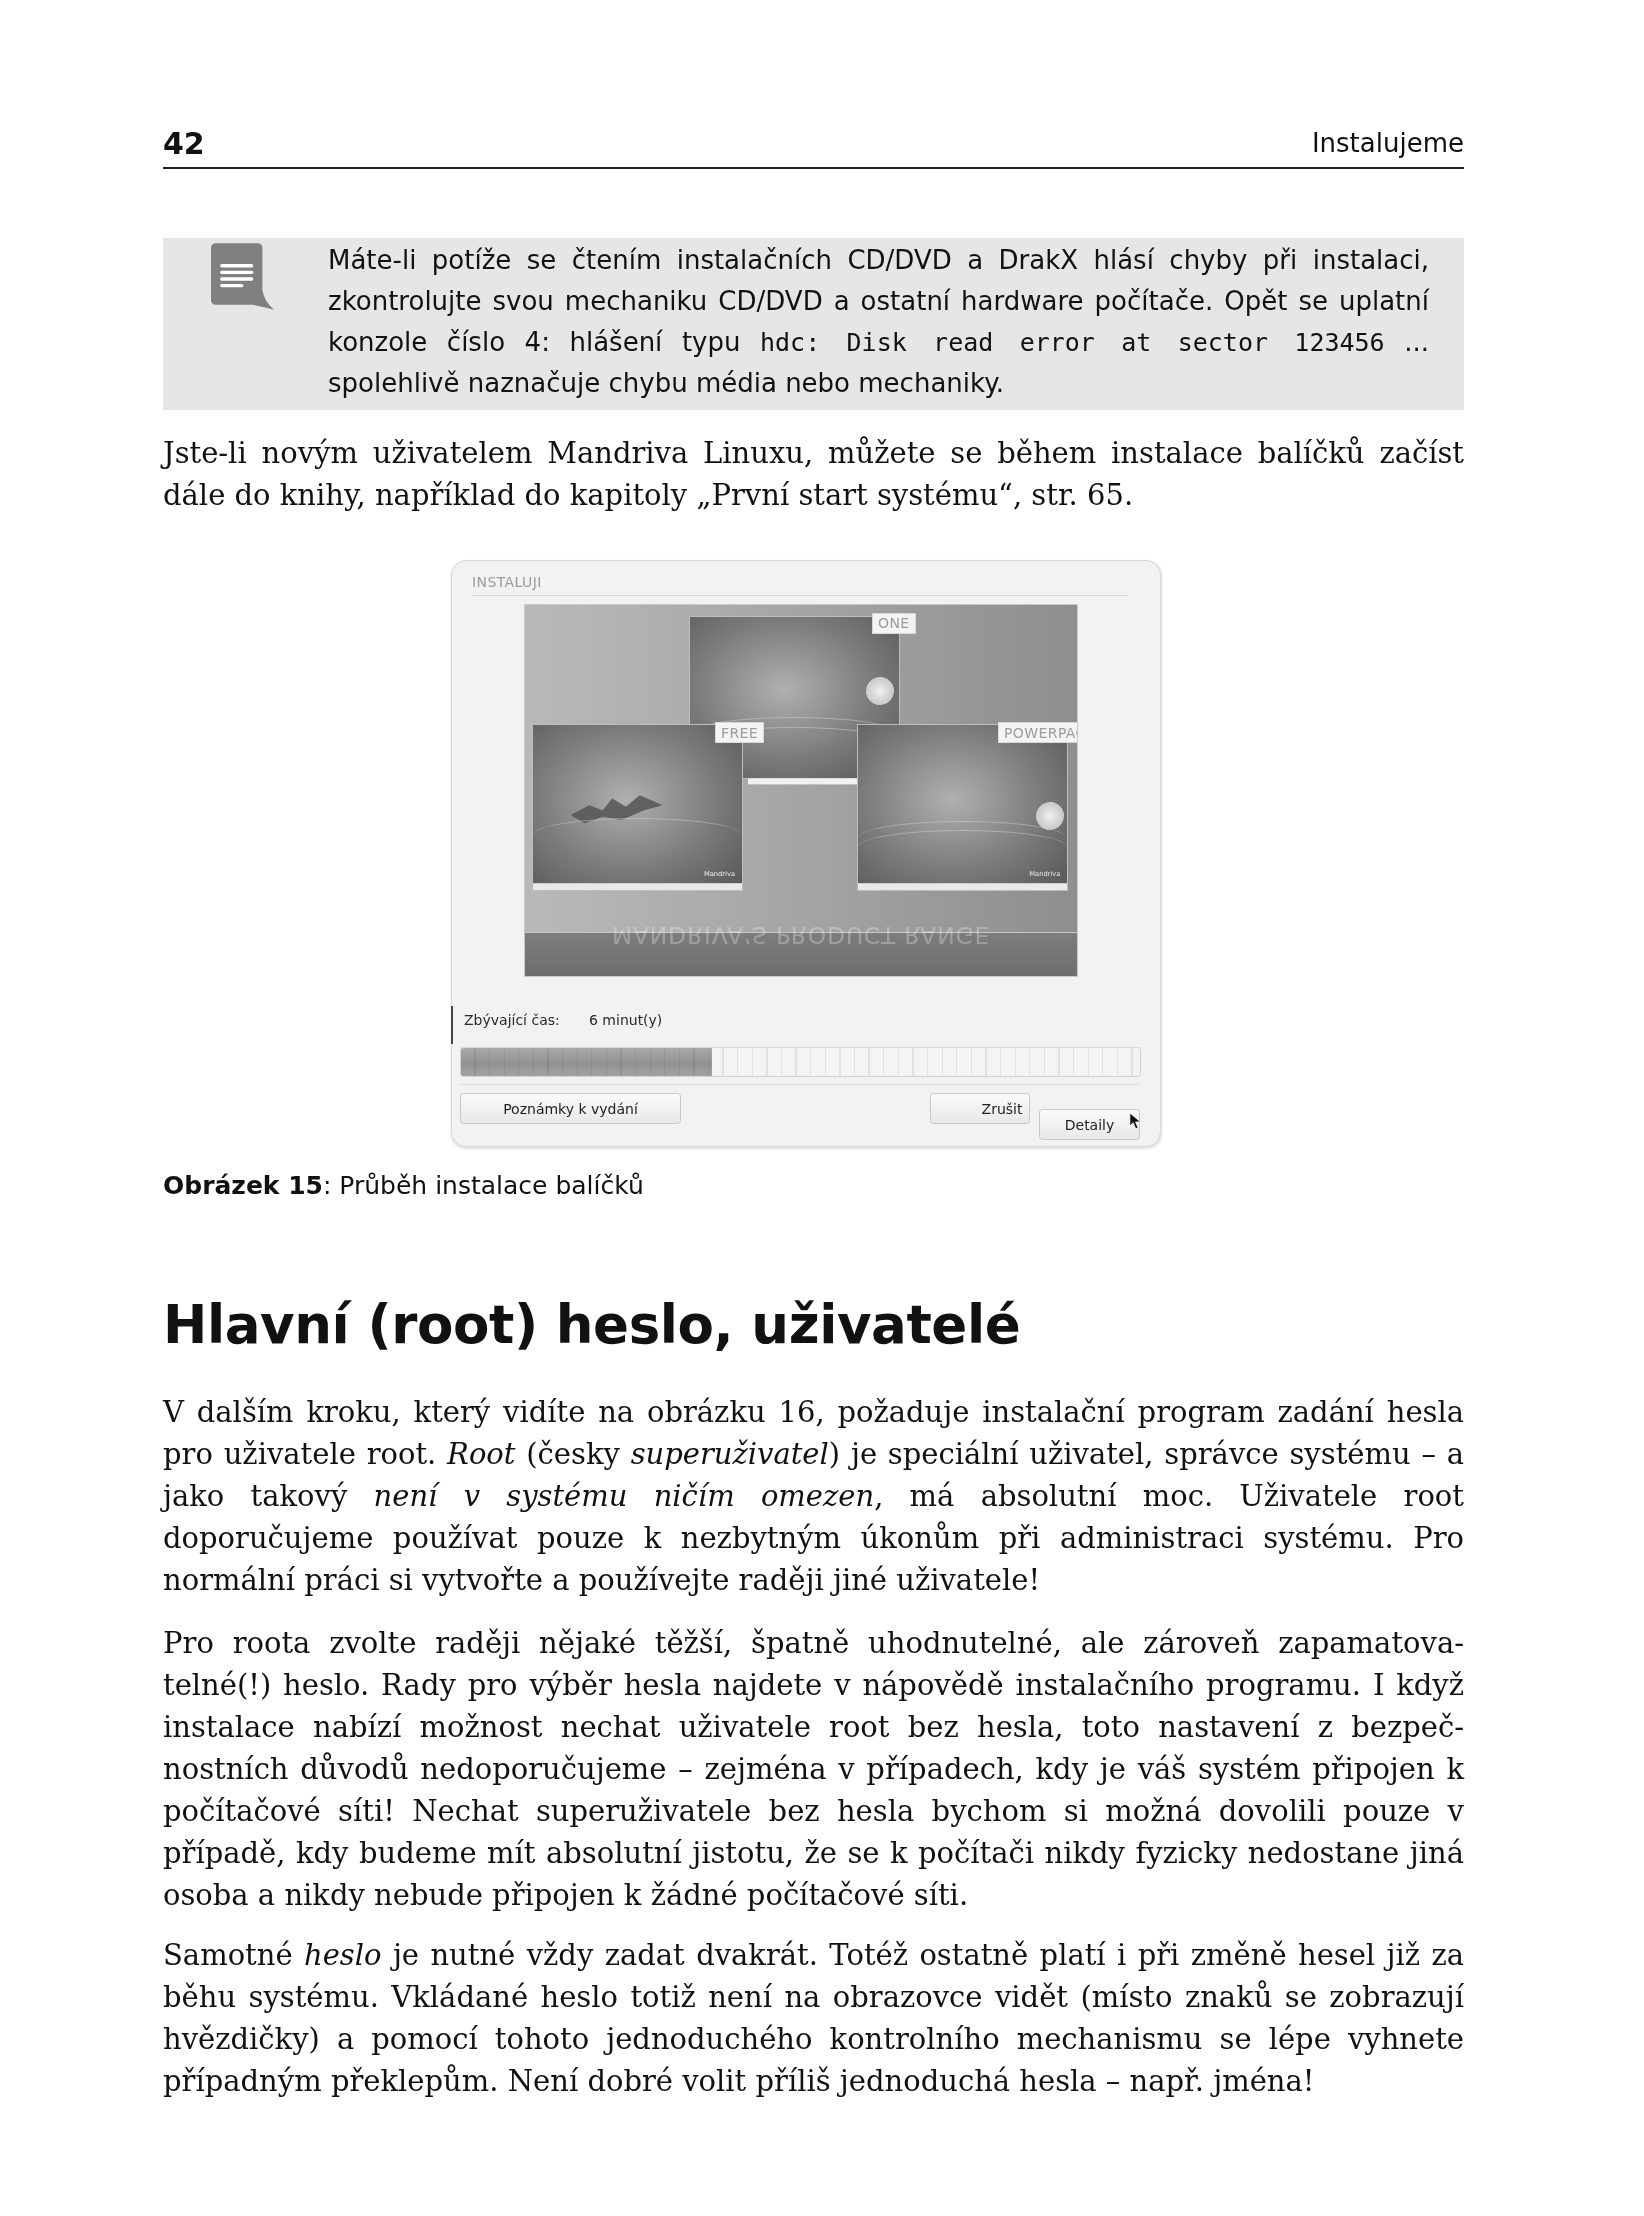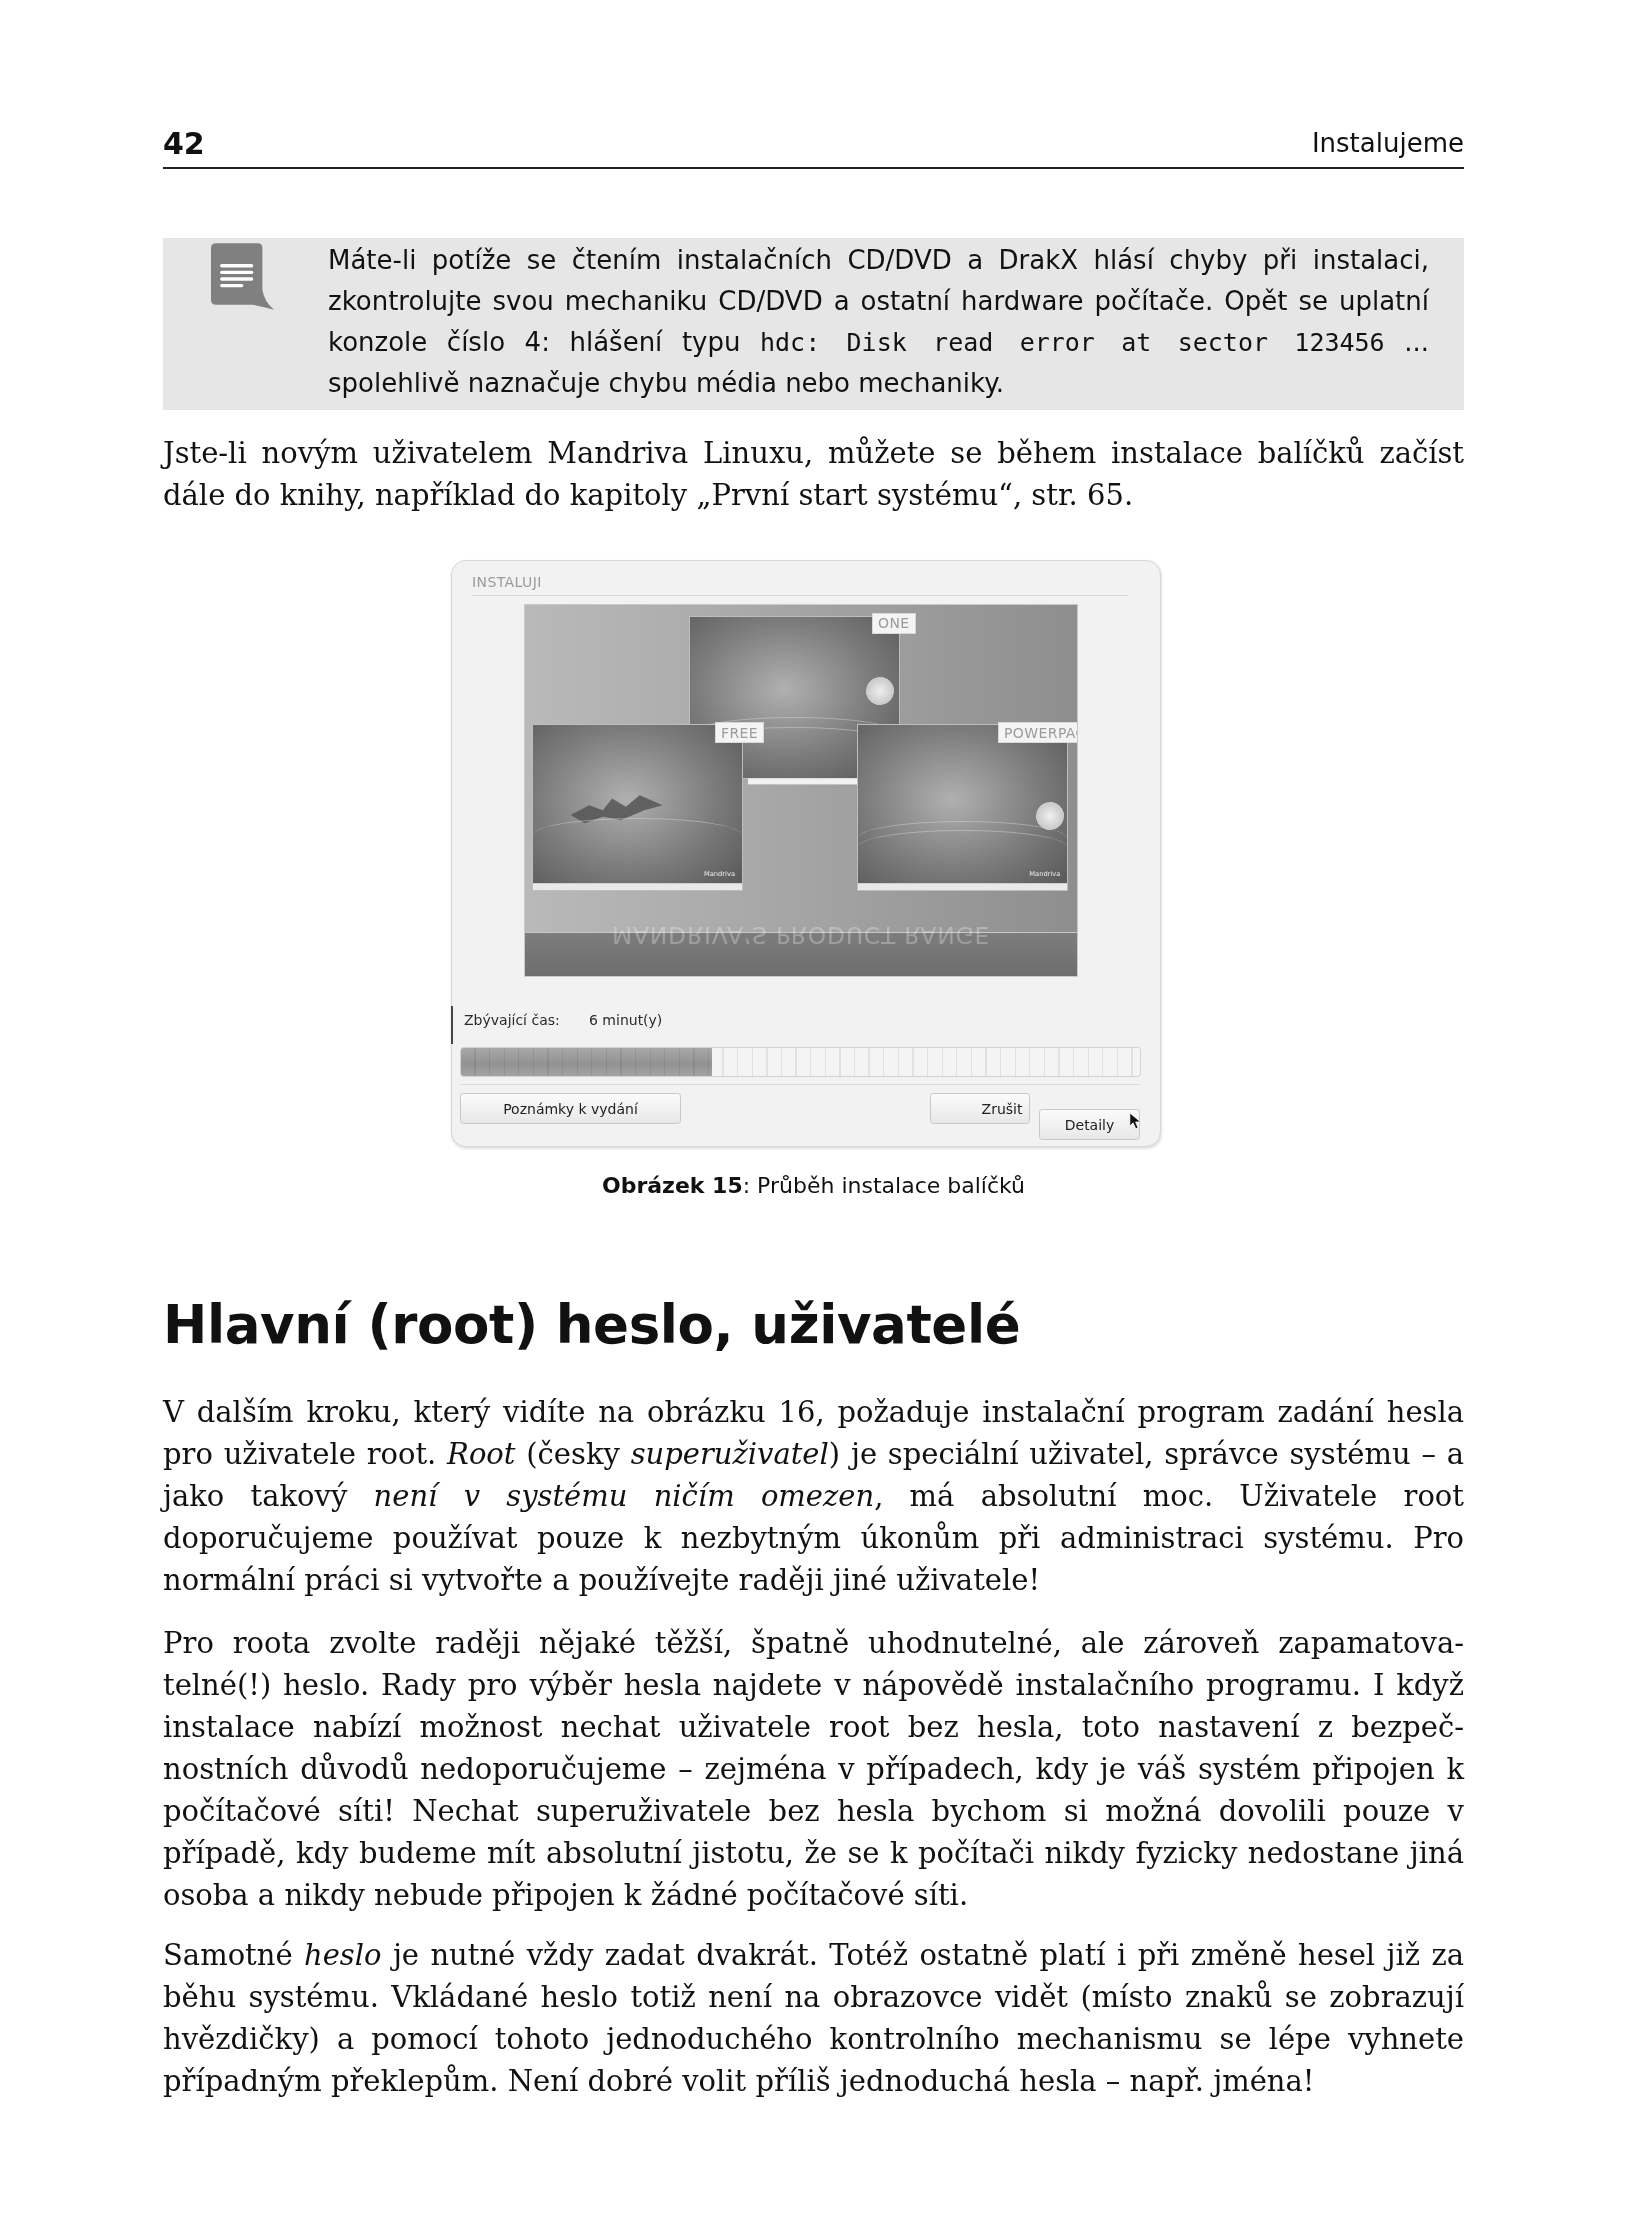--- a/index.html
+++ b/index.html
@@ -48,21 +48,21 @@
   .progress-fill { position: absolute; left: 0; top: 0; bottom: 0; background: linear-gradient(180deg, #a9a9a9 0%, #929292 55%, #a3a3a3 100%); }
   .progress-seg { position: absolute; left: 0; top: 0; right: 0; bottom: 0; background: repeating-linear-gradient(90deg, transparent 0, transparent 13.3px, rgba(0,0,0,0.08) 13.3px, rgba(0,0,0,0.08) 14.6px); }
   .btn-sep { left: 460px; top: 1084px; width: 679px; height: 0.8px; background: #dcdcdc; }
 
   .btn { position: absolute; top: 1093px; height: 31px; border: 0.8px solid #c8c8c8; border-radius: 3.3px; background: linear-gradient(180deg, #fbfbfb 0%, #e8e8e8 100%); font-family: "DejaVu Sans", sans-serif; font-size: 14px; color: #222; display: flex; align-items: center; justify-content: center; box-sizing: border-box; cursor: pointer; }
   .btn-notes { left: 460px; width: 221px; }
   .btn-cancel { left: 930px; width: 100px; padding-left: 44px; }
   .btn-details { left: 1039px; width: 101px; margin-top: 16px; }
   .cursor { left: 1129px; top: 1112px; width: 13.3px; height: 18.4px; }
 
-  .caption { left: 163px; width: 1301px; top: 1171px; text-align: center; font-family: "DejaVu Sans", sans-serif; font-size: 22px; line-height: 30px; }
+  .caption { left: 163px; width: 1301px; top: 1171px; text-align: left; font-family: "DejaVu Sans", sans-serif; font-size: 25px; line-height: 30px; }
   .caption b { font-weight: bold; }
 
   .heading { left: 163px; top: 1291px; font-family: "DejaVu Sans", sans-serif; font-weight: bold; font-size: 53px; line-height: 67px; color: #111; letter-spacing: -0.4px; }
 </style>
 </head>
 <body>
 
 <div class="abs page-number">42</div>
 <div class="abs running-title">Instalujeme</div>
 <div class="abs header-rule"></div>

